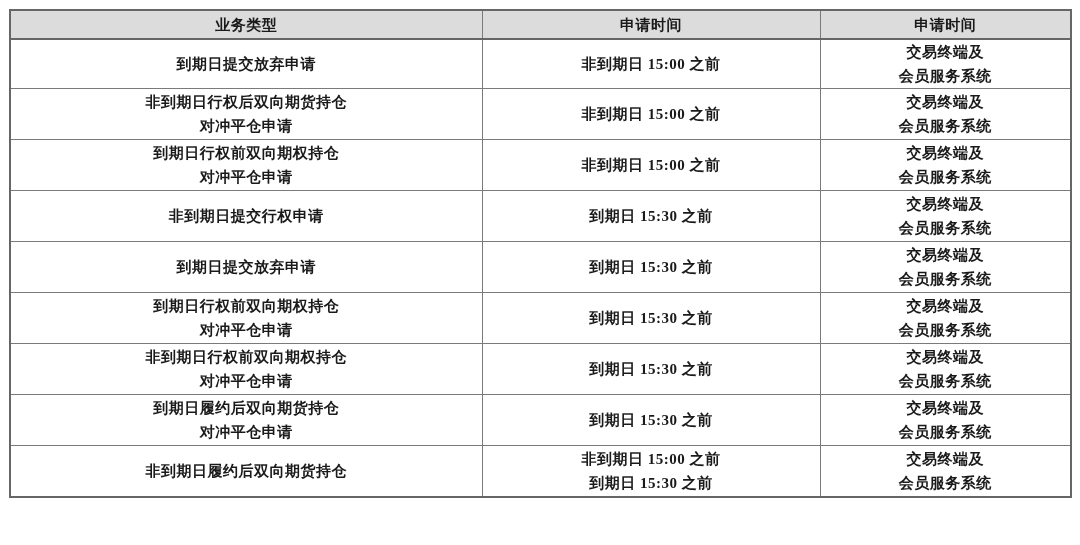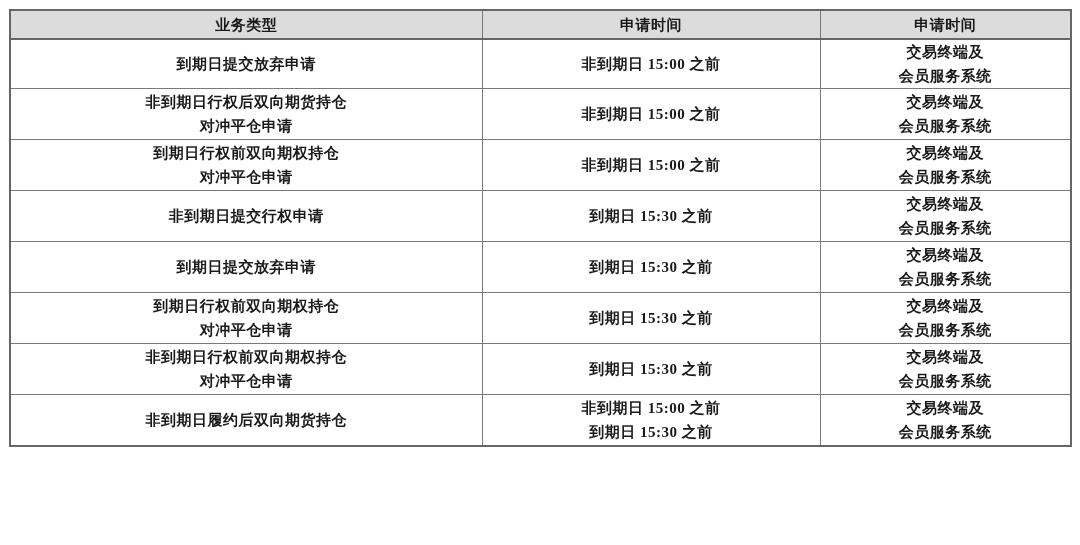--- a/index.html
+++ b/index.html
@@ -154,20 +154,33 @@
     <td>
             <div class="line">到期日 15:30 之前</div>
           </td>
     <td>
             <div class="line">交易终端及</div>
             <div class="line">会员服务系统</div>
           </td>
   </tr>
         <tr>
     <td>
+            <div class="line">到期日履约后双向期货持仓</div>
+            <div class="line">对冲平仓申请</div>
+          </td>
+    <td>
+            <div class="line">到期日 15:30 之前</div>
+          </td>
+    <td>
+            <div class="line">交易终端及</div>
+            <div class="line">会员服务系统</div>
+          </td>
+  </tr>
+        <tr>
+    <td>
             <div class="line">非到期日履约后双向期货持仓</div>
           </td>
     <td>
             <div class="line">非到期日 15:00 之前</div>
             <div class="line">到期日 15:30 之前</div>
           </td>
     <td>
             <div class="line">交易终端及</div>
             <div class="line">会员服务系统</div>
           </td>

